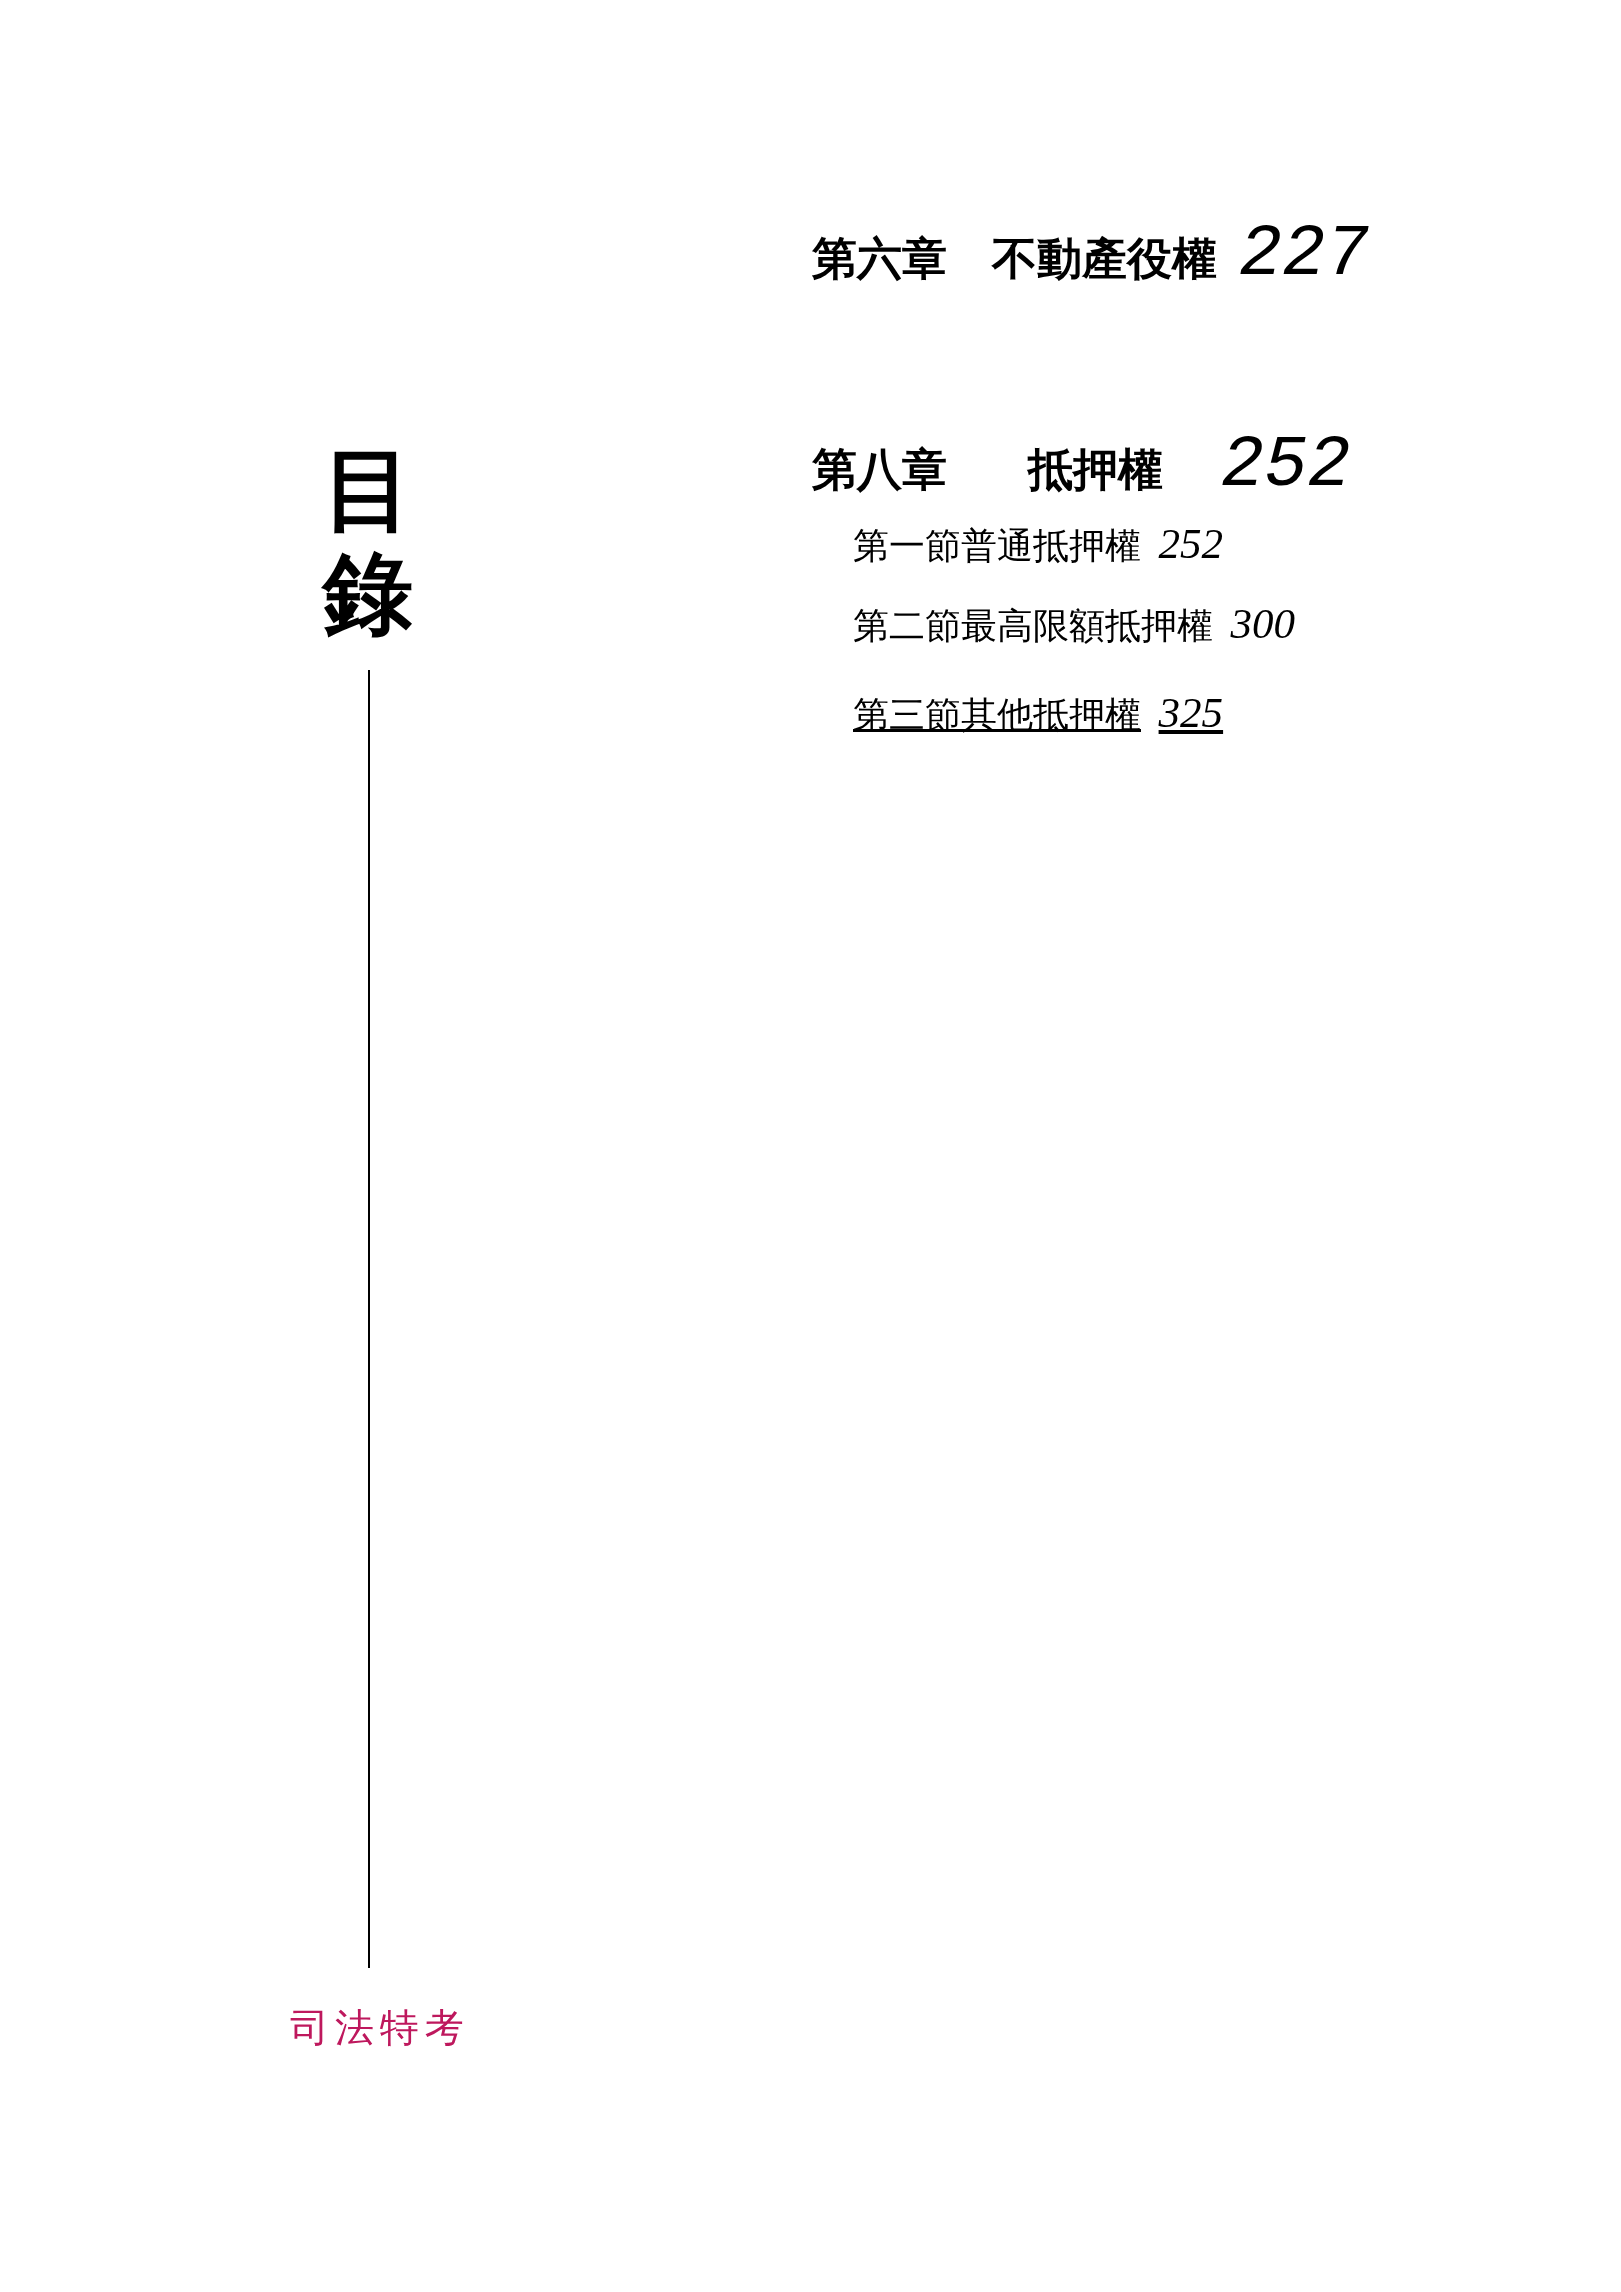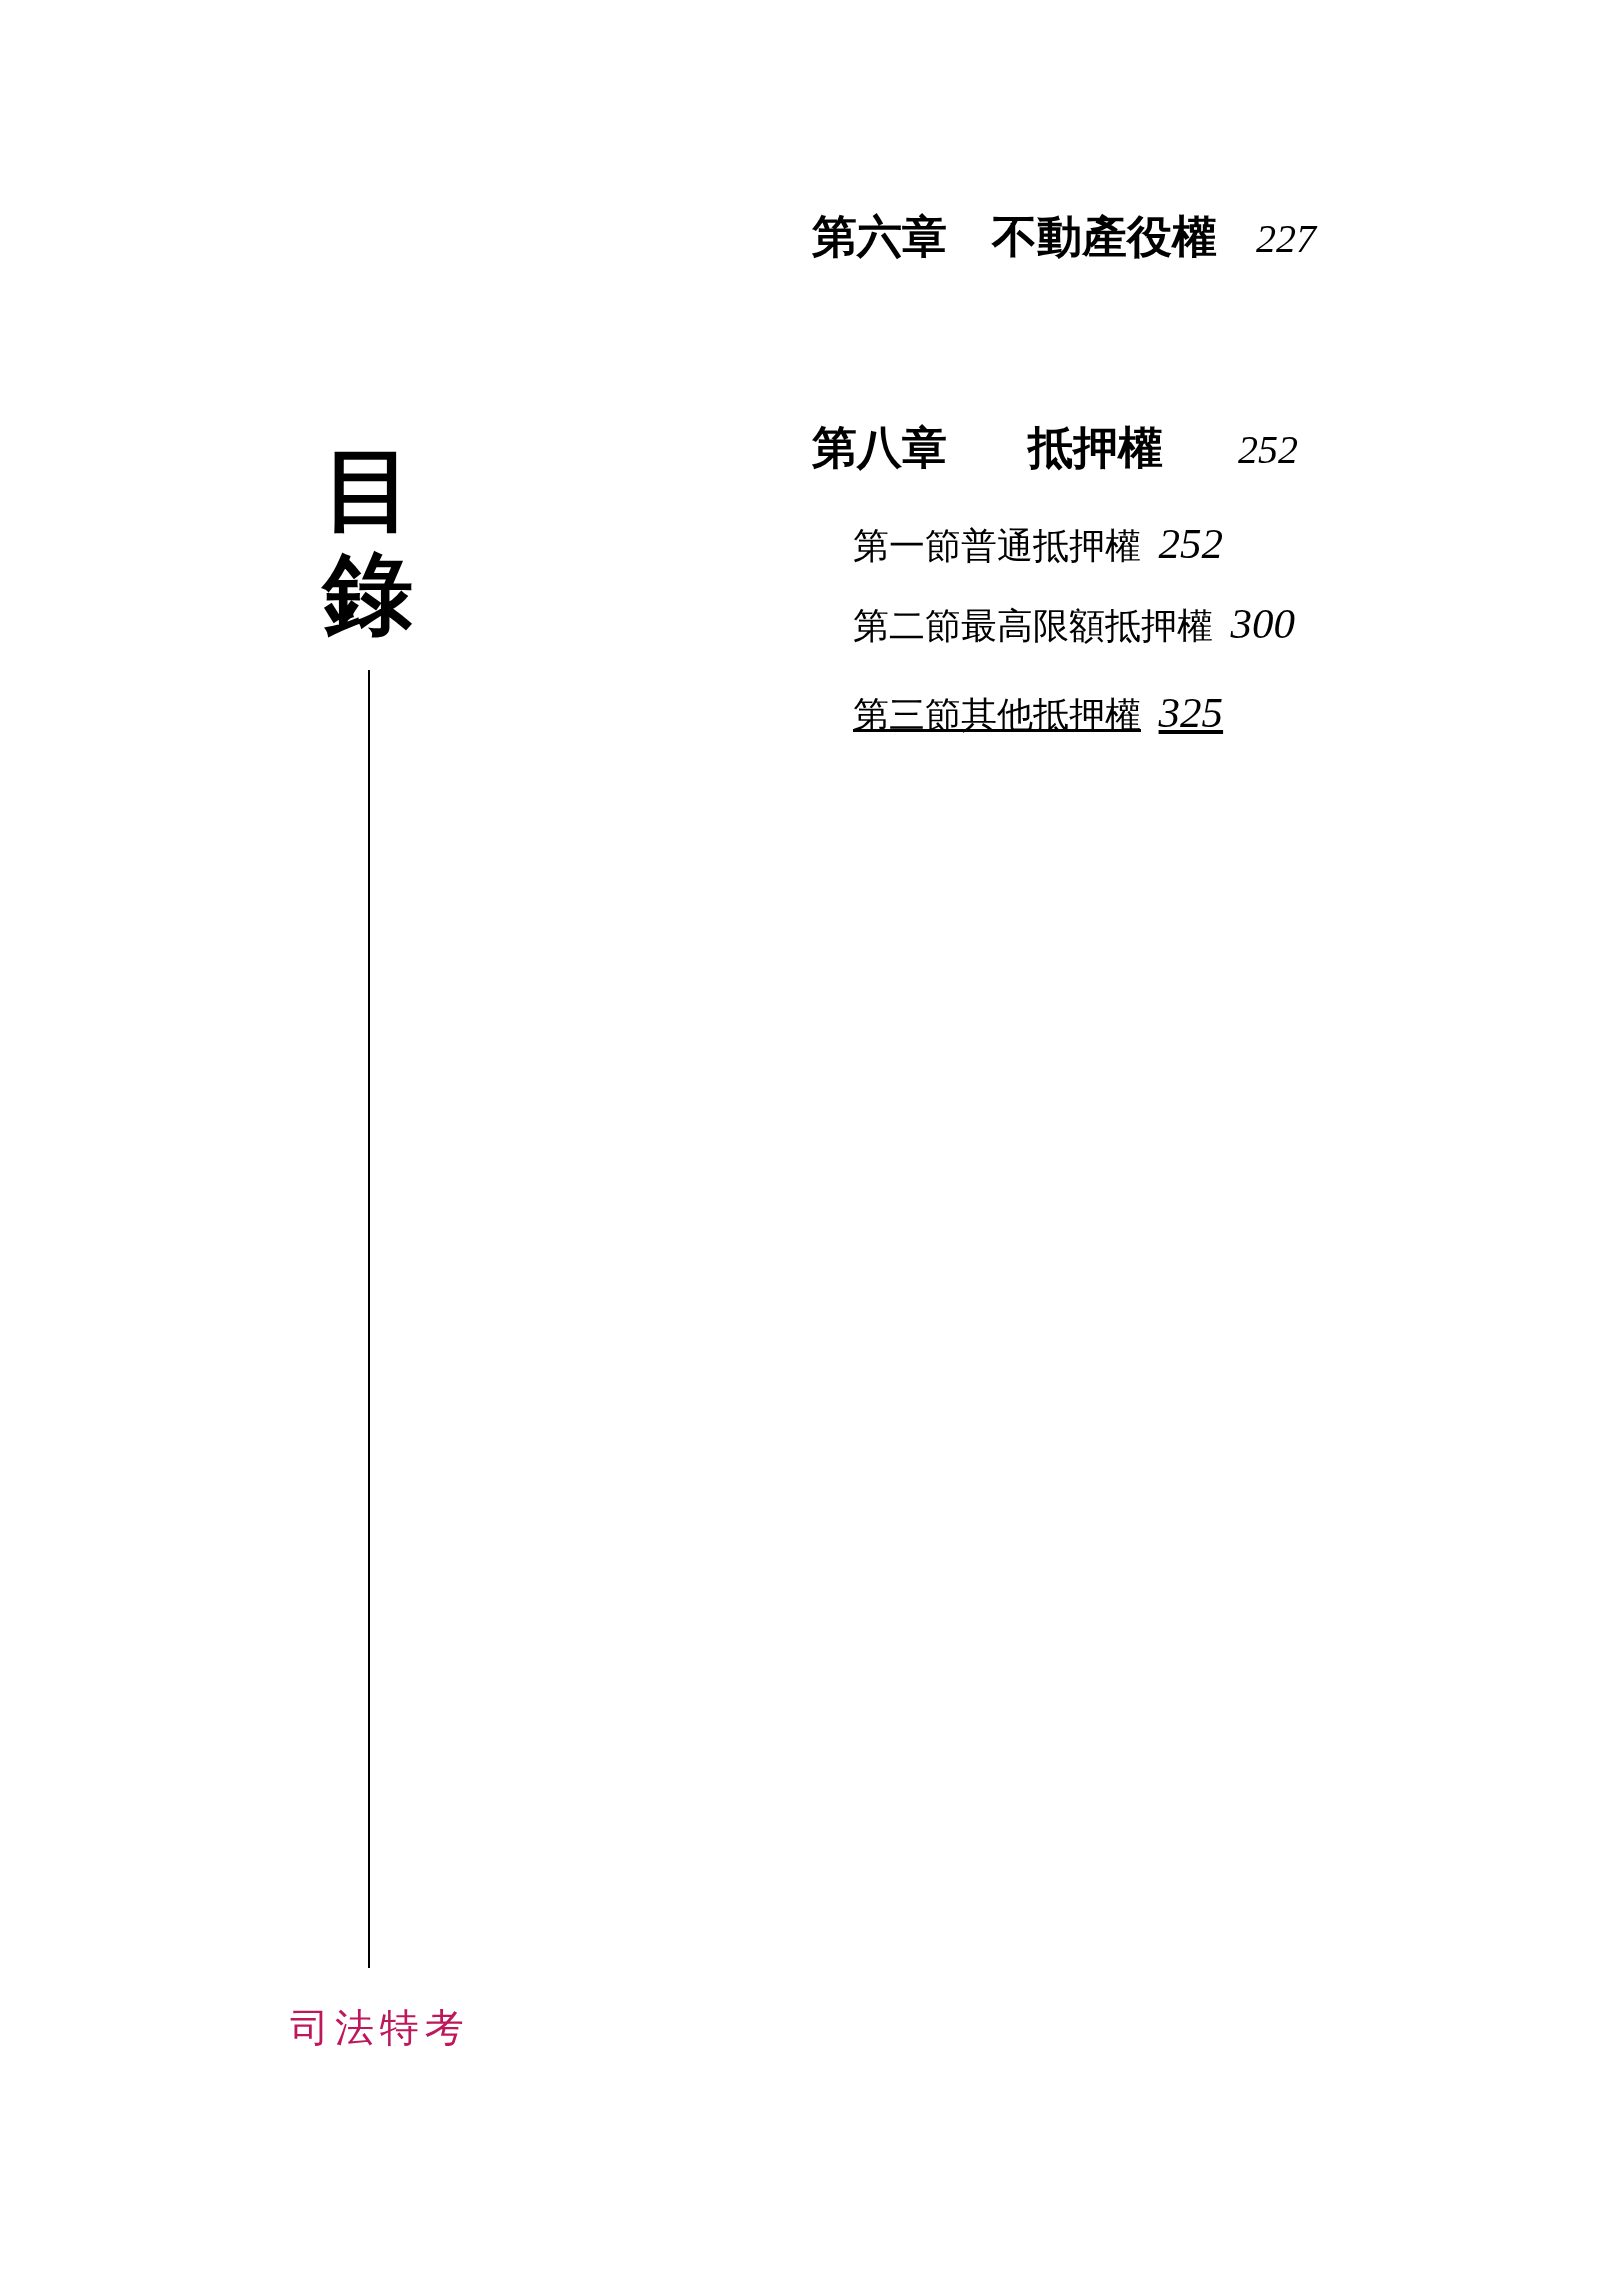--- a/index.html
+++ b/index.html
@@ -53,26 +53,26 @@
     white-space: nowrap;
     color: #000000;
   }
   .toc-row.chapter {
     left: 812px;
     font-size: 45px;
     font-weight: 700;
     line-height: 1;
   }
   .toc-row.chapter .entry-label { margin-right: 45px; }
-  .toc-row.chapter .entry-title { margin-right: 39px; }
+  .toc-row.chapter .entry-title { margin-right: 22px; }
   .toc-row.chapter .page-num {
-    font-family: Liberation Serif, serif;
+    font-family: Liberation Mono, monospace;
     font-style: italic;
     font-weight: 400;
-    font-size: 40px;
+    font-size: 72px;
     line-height: 1;
     margin-top: 10px;
   }
   .toc-row.section {
     left: 853px;
     font-size: 36px;
     font-weight: 400;
     line-height: 1;
   }
   .toc-row.section .entry-label { }

